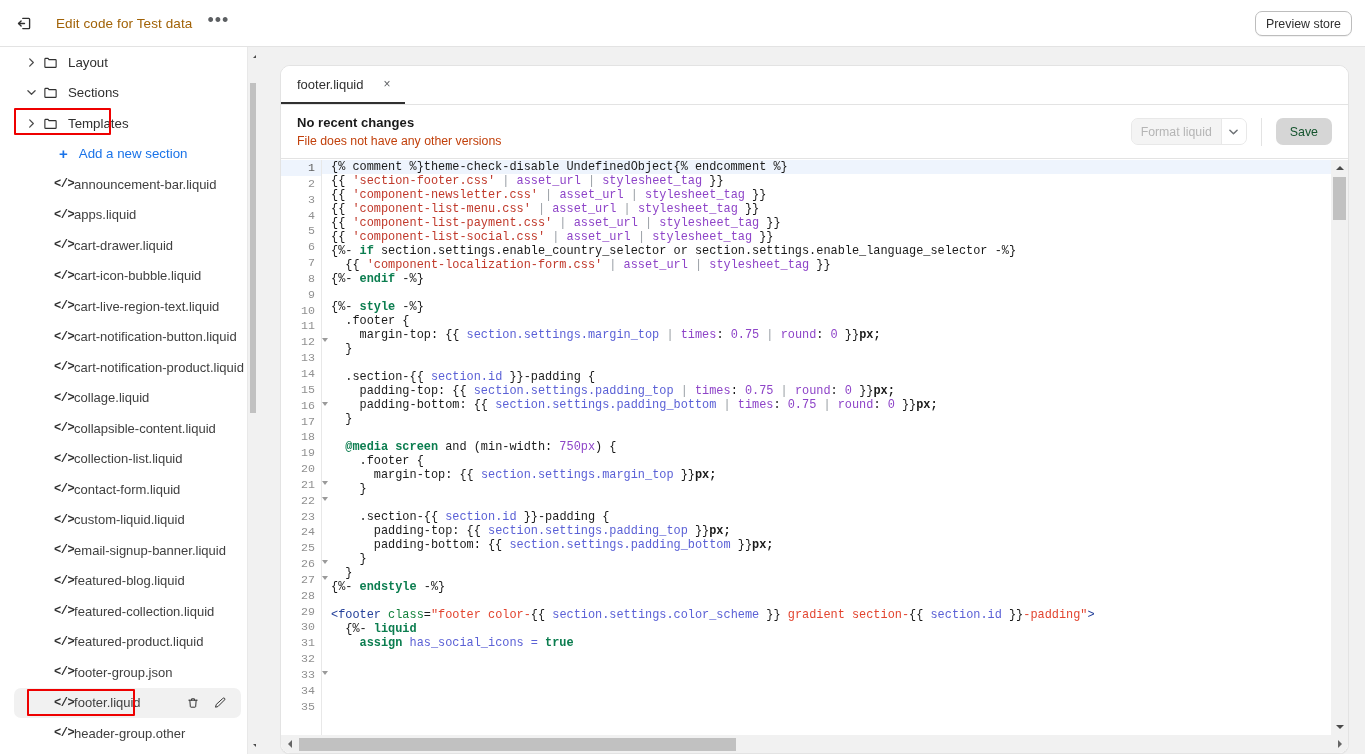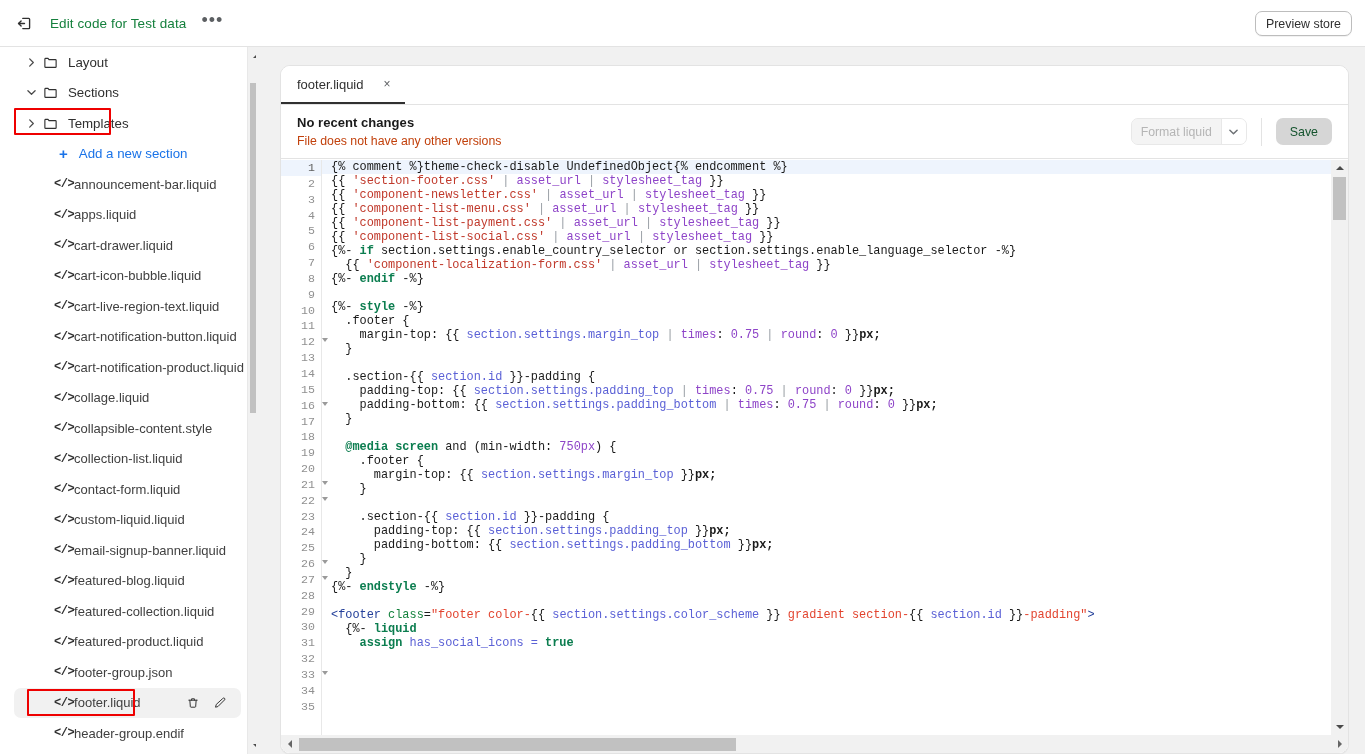--- a/index.html
+++ b/index.html
@@ -19,22 +19,22 @@
     background: #ffffff;
     border-bottom: 1px solid #e3e3e3;
     display: flex; align-items: center;
   }
   .exit-btn {
     margin-left: 8px; width: 32px; height: 32px;
     display: flex; align-items: center; justify-content: center;
     border-radius: 6px; cursor: pointer;
   }
   .topbar-title {
-    margin-left: 10px;
-    font-size: 13.5px; color: #15803d; font-weight: 400;
+    margin-left: 16px;
+    font-size: 13.5px; color: #a16207; font-weight: 400;
     letter-spacing: .1px;
   }
   .topbar-more {
     margin-left: 12px; width: 28px; height: 28px;
     display: flex; align-items: center; justify-content: center;
     border-radius: 6px; cursor: pointer;
     color: #5c5f62; font-size: 18px; line-height: 1; letter-spacing: 1px;
     padding-bottom: 7px;
   }
   .preview-btn {
@@ -349,21 +349,21 @@
       <div class="sb-row sb-file">
         <span class="code-icon">&lt;/&gt;</span>
         <span class="fname">cart-notification-product.liquid</span>
       </div>
       <div class="sb-row sb-file">
         <span class="code-icon">&lt;/&gt;</span>
         <span class="fname">collage.liquid</span>
       </div>
       <div class="sb-row sb-file">
         <span class="code-icon">&lt;/&gt;</span>
-        <span class="fname">collapsible-content.style</span>
+        <span class="fname">collapsible-content.liquid</span>
       </div>
       <div class="sb-row sb-file">
         <span class="code-icon">&lt;/&gt;</span>
         <span class="fname">collection-list.liquid</span>
       </div>
       <div class="sb-row sb-file">
         <span class="code-icon">&lt;/&gt;</span>
         <span class="fname">contact-form.liquid</span>
       </div>
       <div class="sb-row sb-file">
@@ -403,21 +403,21 @@
           </span>
           <span>
             <svg width="14" height="14" viewBox="0 0 20 20" fill="none" stroke="#303030" stroke-width="1.4" stroke-linecap="round" stroke-linejoin="round">
               <path d="M14.2 3.3a1.6 1.6 0 0 1 2.3 2.3L7 15.1 3.6 16l.9-3.4z"></path>
             </svg>
           </span>
         </span>
       </div>
       <div class="sb-row sb-file">
         <span class="code-icon">&lt;/&gt;</span>
-        <span class="fname">header-group.endif</span>
+        <span class="fname">header-group.other</span>
       </div>
     </div>
 
   <div class="redbox" style="left:6px; top:61px; width:97px; height:27px;"></div>
   <div class="redbox" style="left:19px; top:642px; width:108px; height:27px;"></div>
 
   <div class="sb-sbar">
     <div class="arr up">
         <div class="tri up"></div>
       </div>

